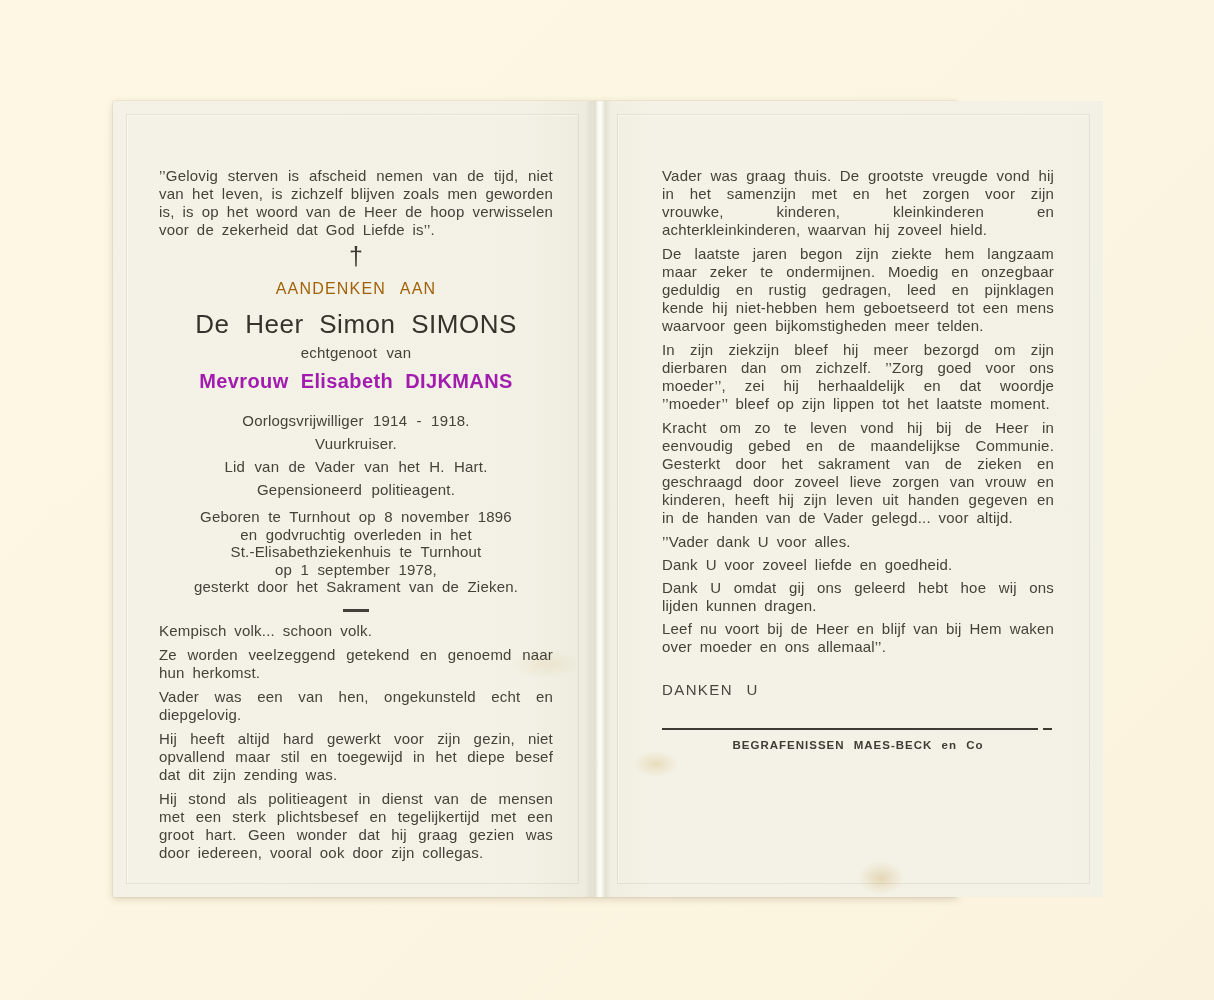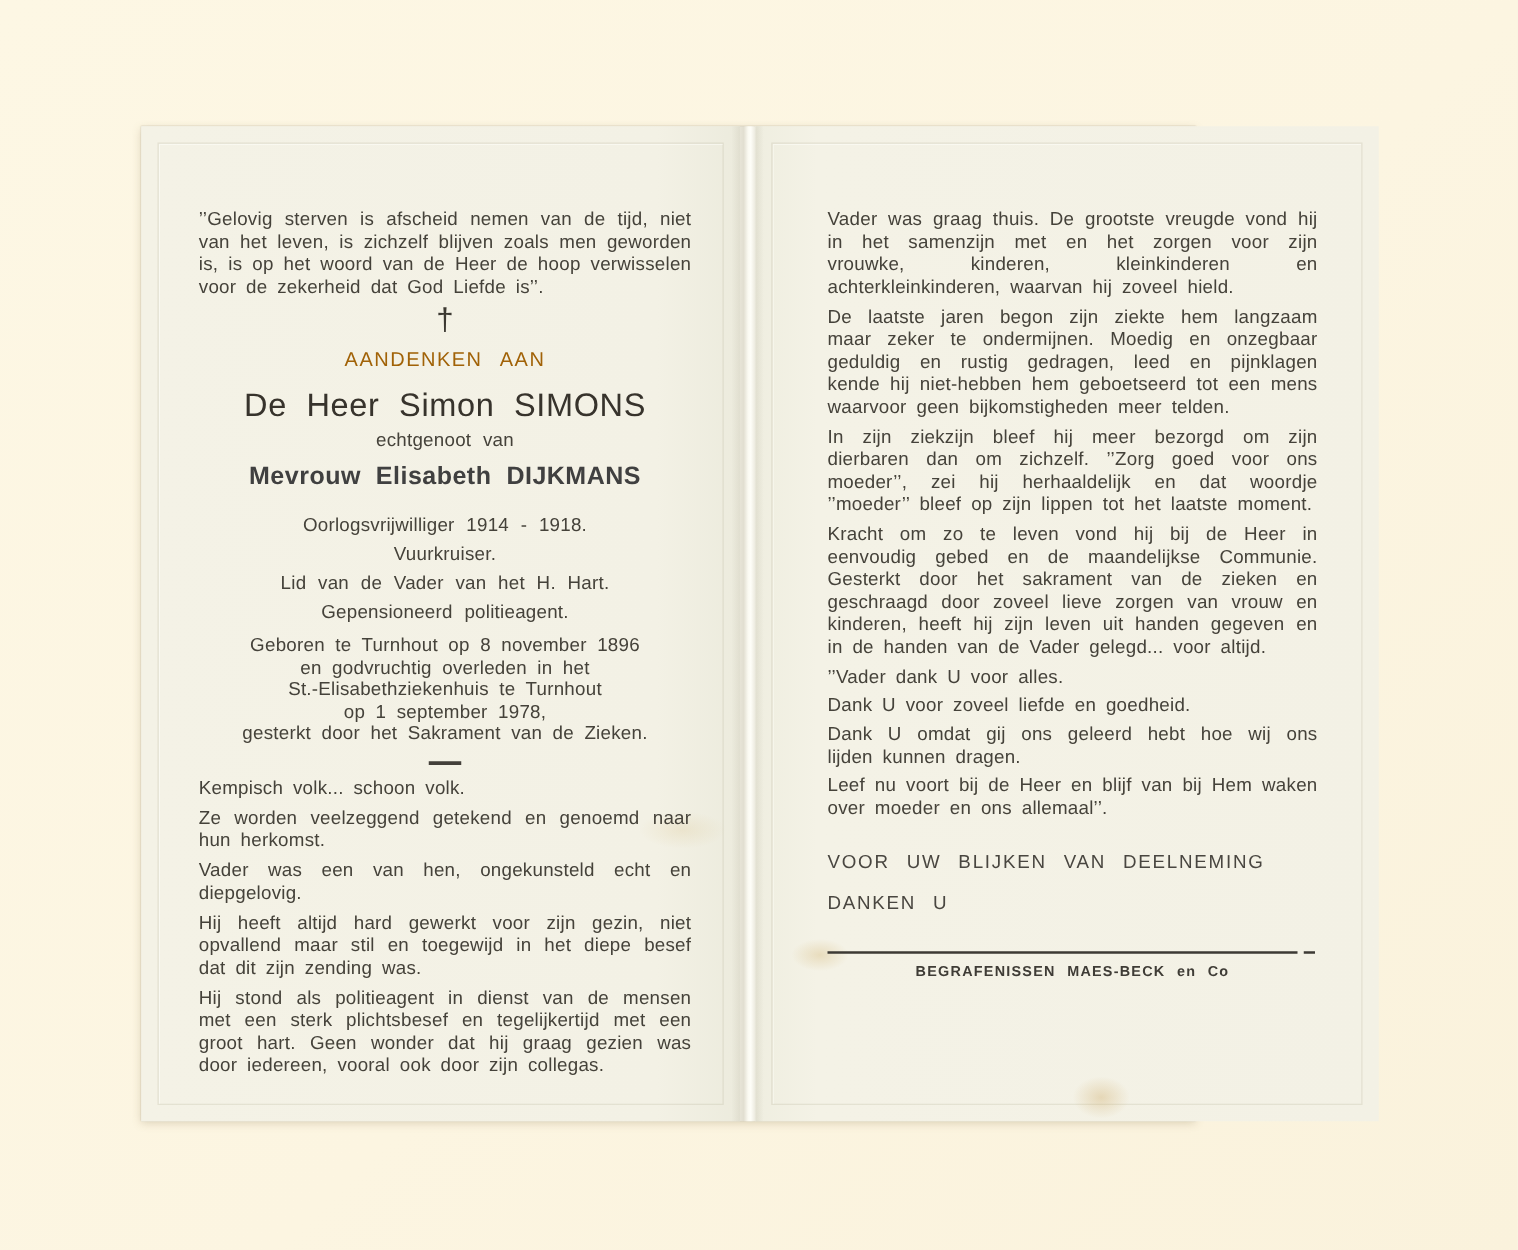--- a/index.html
+++ b/index.html
@@ -29,21 +29,21 @@
   .col{position:absolute;top:66px;color:#45423a;font-size:15px;line-height:18px;}
   .col-left{left:46px;width:394px;}
   .col-right{left:549px;width:392px;}
   .just{text-align:justify;word-spacing:3.5px;letter-spacing:0.2px;margin:0 0 6px 0;}
   .center{text-align:center;word-spacing:4px;letter-spacing:0.2px;}
   .quote{margin-bottom:0;}
   .cross{font-size:25px;line-height:26px;margin-top:4px;color:#3c3932;}
   .aandenken{margin-top:11px;font-size:16px;letter-spacing:1.2px;word-spacing:9px;color:#a16207;}
   .name{margin-top:12px;font-size:26px;line-height:28px;font-weight:normal;color:#37332c;letter-spacing:0.5px;word-spacing:8px;}
   .relation{margin-top:6px;font-size:15px;word-spacing:5px;}
-  .spouse{margin-top:8px;font-size:20px;line-height:22px;font-weight:bold;color:#404040;letter-spacing:0.4px;word-spacing:6px;}
+  .spouse{margin-top:8px;font-size:20px;line-height:22px;font-weight:bold;color:#a21caf;letter-spacing:0.4px;word-spacing:6px;}
   .title-line{margin-top:20px;word-spacing:5px;}
   .title-line ~ .title-line{margin-top:5px;}
   .life{margin-top:9px;}
   .life div{line-height:17.5px;word-spacing:4px;}
   .divider{width:26px;height:3px;background:#43403a;margin:13px auto 10px auto;}
   .prayer p{margin:0 0 5px 0;}
   .ack{margin-top:26px;}
   .ack div{font-size:15px;letter-spacing:1.4px;word-spacing:8px;color:#494640;margin-bottom:17px;line-height:16px;}
   .printer-block{margin-top:30px;}
   .rule{display:flex;align-items:center;}
@@ -108,21 +108,20 @@
       <p class="just">Kracht om zo te leven vond hij bij de Heer in eenvoudig gebed en de maandelijkse Communie. Gesterkt door het sakrament van de zieken en geschraagd door zoveel lieve zorgen van vrouw en kinderen, heeft hij zijn leven uit handen gegeven en in de handen van de Vader gelegd... voor altijd.</p>
 
       <div class="prayer">
         <p class="just">’’Vader dank U voor alles.</p>
         <p class="just">Dank U voor zoveel liefde  en goedheid.</p>
         <p class="just">Dank U omdat gij ons geleerd hebt hoe wij ons lijden kunnen dragen.</p>
         <p class="just">Leef nu voort bij de Heer en blijf van bij Hem waken over moeder en ons allemaal’’.</p>
       </div>
 
       <div class="ack">
-        <div>VOOR UW BLIJKEN VAN DEELNEMING</div>
         <div>DANKEN U</div>
       </div>
 
       <div class="printer-block">
         <div class="rule">
           <span class="rule-main"></span>
           <span class="rule-dash"></span>
         </div>
         <div class="printer">BEGRAFENISSEN MAES-BECK en Co</div>
       </div>

